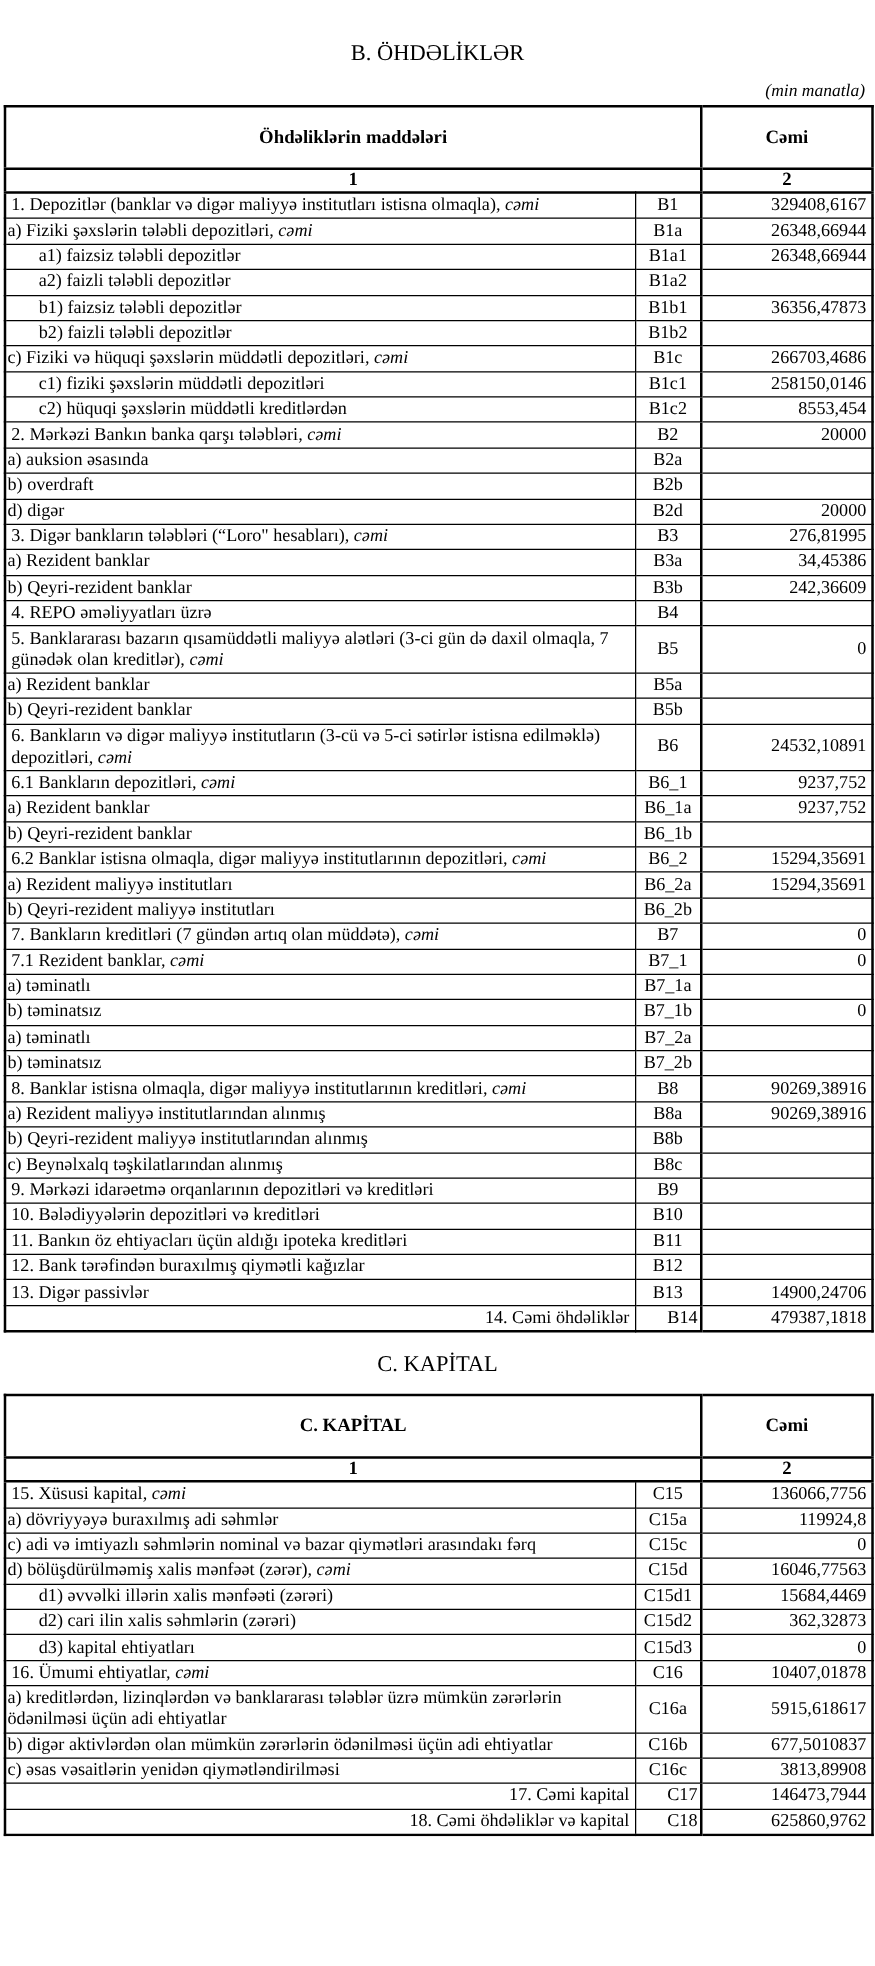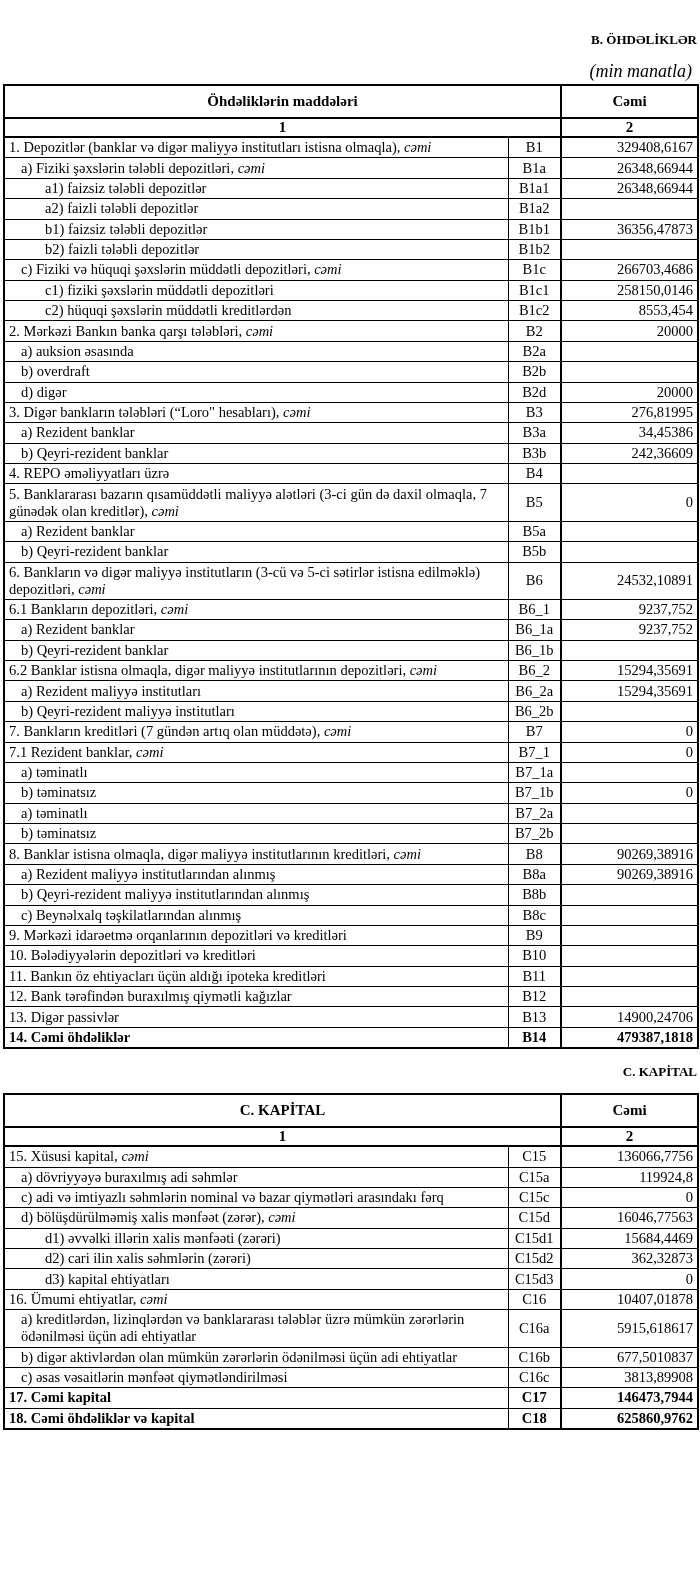--- a/index.html
+++ b/index.html
@@ -1,35 +1,35 @@
 <!DOCTYPE html>
 <html><head>
 <meta charset="utf-8">
 <style>
   html,body{margin:0;padding:0;background:#fff;color:#000;}
   body{font-family:"Liberation Serif","DejaVu Serif",serif;width:700px;}
   .page{width:700px;box-sizing:border-box;padding:0 3px;}
-  .sec-title{text-align:right;font-weight:bold;font-size:13px;margin:32px 0 0 0;}
+  .sec-title{text-align:center;font-weight:normal;font-size:18px;margin:32px 0 0 0;}
   .sec-title-c{margin:15px 0 13px 0;}
-  .unit-note{text-align:right;font-style:italic;font-size:18px;margin:13px 5px 2px 0;}
+  .unit-note{text-align:right;font-style:italic;font-size:14px;margin:13px 5px 2px 0;}
   table.fin-table{border-collapse:collapse;table-layout:fixed;width:694px;border:2px solid #000;margin:0;}
   col.c-item{width:504px;}
   col.c-code{width:53px;}
   col.c-val{width:137px;}
   th,td{border:1px solid #000;vertical-align:middle;font-size:14.5px;box-sizing:border-box;}
   thead th{font-weight:bold;text-align:center;font-size:15px;}
-  tr.head-row th{height:33px;border-bottom:2px solid #000;}
+  tr.head-row th{height:50px;border-bottom:2px solid #000;}
   tr.num-row th{height:18px;border-bottom:2px solid #000;font-size:15px;padding:0;}
   th.total-head, tr.num-row th.num2, td.val{border-left:2px solid #000;}
   td.item{padding:1.2px 4px 1.2px 4px;line-height:17px;}
-  td.item.lvl1{padding-left:16px;}
-  td.item.lvl2{padding-left:40px;}
+  td.item.lvl1{padding-left:1px;}
+  td.item.lvl2{padding-left:26px;}
   td.code{text-align:center;padding:1.2px 2px;line-height:17px;}
   td.val{text-align:right;padding:1.2px 4px 1.2px 2px;line-height:17px;}
-  tr.bold-row td{font-weight:bold;}
+  tr.bold-row td{font-weight:normal;text-align:right;}
   td.item em{font-style:italic;}
 </style>
 </head>
 <body>
 
 <div class="page">
 
   <div class="sec-title">B. ÖHDƏLİKLƏR</div>
 
   <div class="unit-note">(min manatla)</div>
@@ -332,21 +332,21 @@
           <td class="item lvl1"><span>a) kreditlərdən, lizinqlərdən və banklararası  tələblər üzrə mümkün zərərlərin ödənilməsi üçün adi ehtiyatlar</span></td>
           <td class="code">C16a</td>
           <td class="val">5915,618617</td>
         </tr>
         <tr>
           <td class="item lvl1"><span>b) digər aktivlərdən olan mümkün zərərlərin ödənilməsi üçün adi ehtiyatlar</span></td>
           <td class="code">C16b</td>
           <td class="val">677,5010837</td>
         </tr>
         <tr>
-          <td class="item lvl1"><span>c) əsas vəsaitlərin mənfəət qiymətləndirilməsi</span></td>
+          <td class="item lvl1"><span>c) əsas vəsaitlərin yenidən qiymətləndirilməsi</span></td>
           <td class="code">C16c</td>
           <td class="val">3813,89908</td>
         </tr>
         <tr class="bold-row">
           <td class="item lvl0"><span>17. Cəmi kapital</span></td>
           <td class="code">C17</td>
           <td class="val">146473,7944</td>
         </tr>
         <tr class="bold-row">
           <td class="item lvl0"><span>18. Cəmi öhdəliklər və kapital</span></td>

